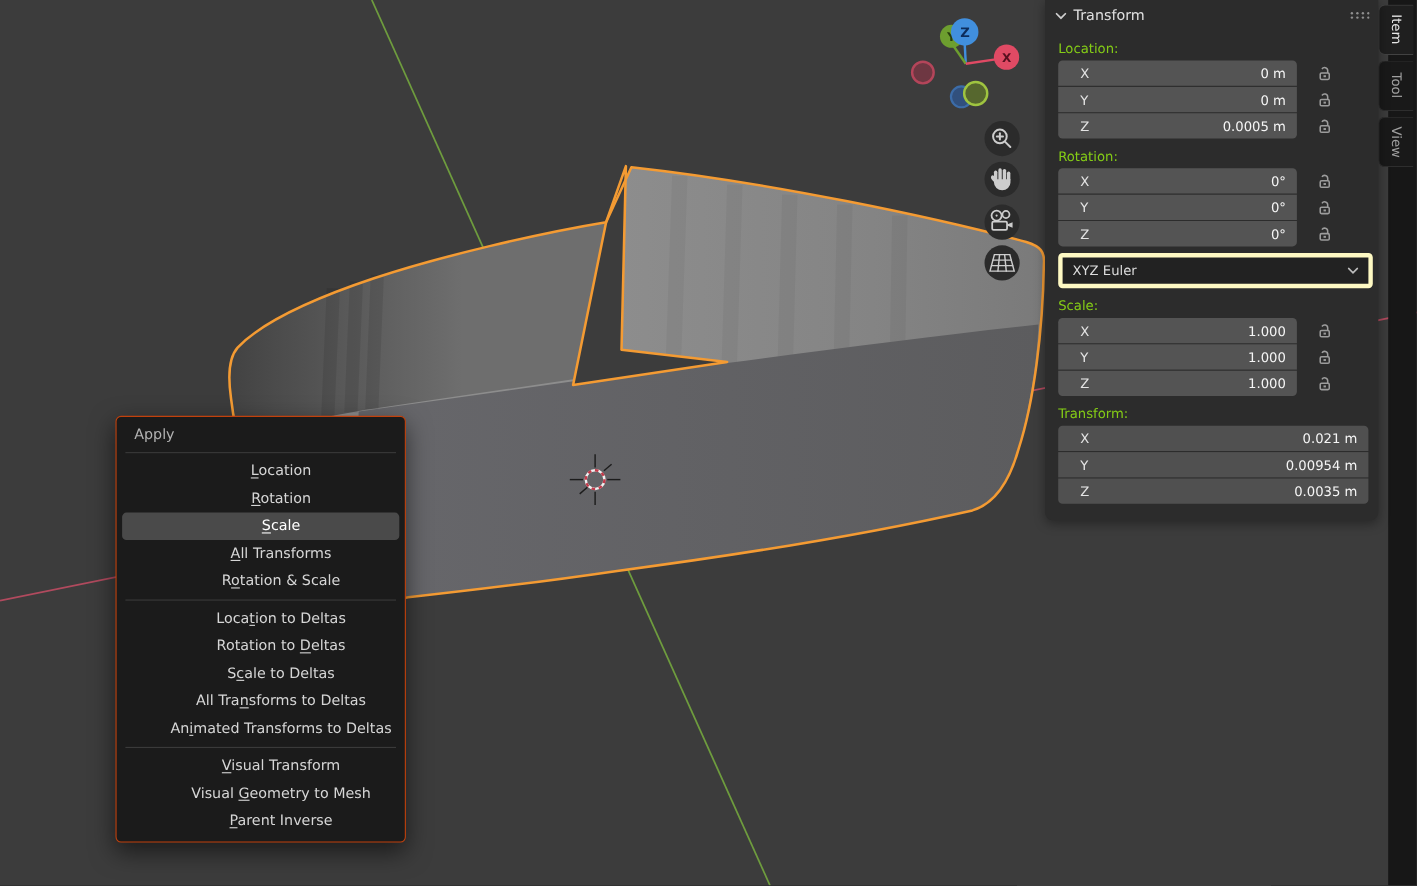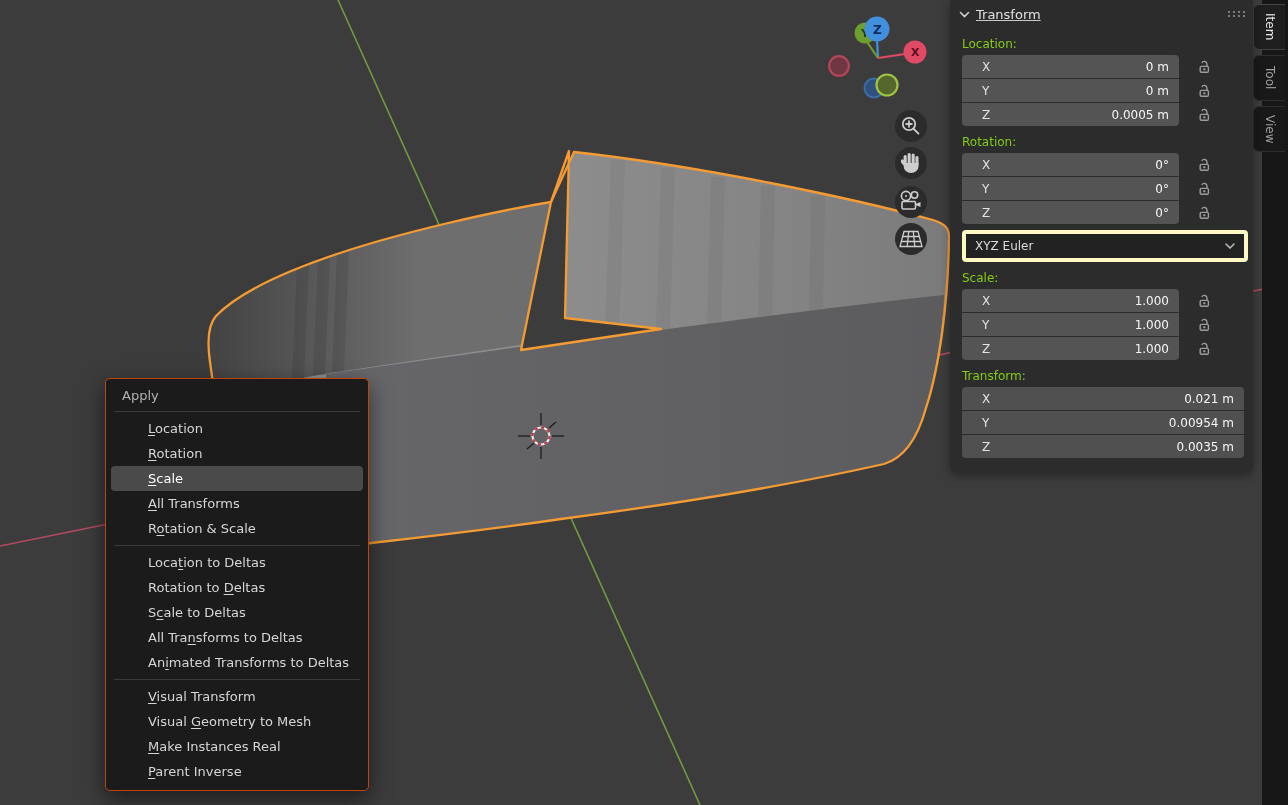--- a/index.html
+++ b/index.html
@@ -11,21 +11,21 @@
   #right-strip{position:absolute;left:1262px;top:0;width:26px;height:805px;background:#171717;}
   #tabs{position:absolute;left:1253px;top:4px;width:33px;}
   .tab{writing-mode:vertical-rl;height:44px;width:31px;display:flex;align-items:center;justify-content:center;
        background:#191919;border:1px solid #2e2e2e;border-right:none;border-radius:6px 0 0 6px;
        color:#a0a0a0;font-size:12px;margin-bottom:5px;cursor:default;}
   .tab.active{background:#1f1f1f;border-color:#424242;color:#e6e6e6;}
 
   
   #npanel{position:absolute;left:950px;top:0;width:303px;height:473px;background:#2c2c2c;
           border-radius:0 0 7px 7px;color:#c9c9c9;font-size:12px;box-shadow:0 3px 10px rgba(0,0,0,.35);}
-  .phead{display:flex;align-items:center;height:28px;padding:0 8px 0 9px;text-decoration:underline;}
+  .phead{display:flex;align-items:center;height:28px;padding:0 8px 0 9px;}
   .phead .ptitle{margin-left:6px;font-size:13px;color:#e0e0e0;flex:1;}
   .sect{margin:9px 0 4px 12px;color:#84cc16;}
   .grp{margin-left:12px;}
   .frow{display:flex;align-items:center;margin-bottom:1px;}
   .fbtn{width:187px;height:23px;background:#545454;display:flex;align-items:center;
         justify-content:space-between;padding:0 10px 0 20px;color:#f2f2f2;}
   .frow:first-child .fbtn{border-radius:4px 4px 0 0;}
   .frow:last-child  .fbtn{border-radius:0 0 4px 4px;}
   .fbtn .ax{color:#e4e4e4;}
   .fbtn .vl{color:#f6f6f6;}
@@ -34,21 +34,21 @@
   .ddrow{width:260px;height:24px;margin:6px 0 3px 12px;background:#222222;border:4px solid #fef9c3;
          border-radius:4px;display:flex;align-items:center;justify-content:space-between;
          padding:0 9px;color:#dcdcdc;}
 
   
   #apply-menu{position:absolute;left:105px;top:378px;width:264px;background:#1b1b1b;
               border:1px solid #c2410c;border-radius:5px;box-shadow:0 8px 22px rgba(0,0,0,.55);
               padding:5px 0 6px;box-sizing:border-box;color:#d6d6d6;font-size:13px;}
   .menu-title{height:23px;line-height:23px;padding-left:16px;color:#b2b2b2;}
   .menu-sep{height:1px;background:#3a3a3a;margin:4px 8px;}
-  .menu-item{height:25px;line-height:25px;padding-left:37px;margin:0 5px;border-radius:4px;cursor:default;}
+  .menu-item{height:25px;line-height:25px;padding-left:37px;margin:0 5px;border-radius:4px;cursor:default;text-align:center;}
   .menu-item.sel{background:#4a4a4a;color:#ffffff;}
   .u{text-decoration:underline;text-underline-offset:2px;}
 </style>
 </head>
 <body>
 
 <div id="stage">
 
   <svg id="vp" width="1288" height="805" viewBox="0 0 1288 805">
     <defs>
@@ -365,18 +365,17 @@
         <div class="menu-item">R<span class="u">o</span>tation &amp; Scale</div>
         <div class="menu-sep"></div>
         <div class="menu-item">Loca<span class="u">t</span>ion to Deltas</div>
         <div class="menu-item">Rotation to <span class="u">D</span>eltas</div>
         <div class="menu-item">S<span class="u">c</span>ale to Deltas</div>
         <div class="menu-item">All Tra<span class="u">n</span>sforms to Deltas</div>
         <div class="menu-item">An<span class="u">i</span>mated Transforms to Deltas</div>
         <div class="menu-sep"></div>
         <div class="menu-item"><span class="u">V</span>isual Transform</div>
         <div class="menu-item">Visual <span class="u">G</span>eometry to Mesh</div>
-        <div class="menu-item"><span class="u">M</span>ake Instances Real</div>
         <div class="menu-item"><span class="u">P</span>arent Inverse</div>
       </div>
   </div>
 
 </div>
 
 </body></html>

